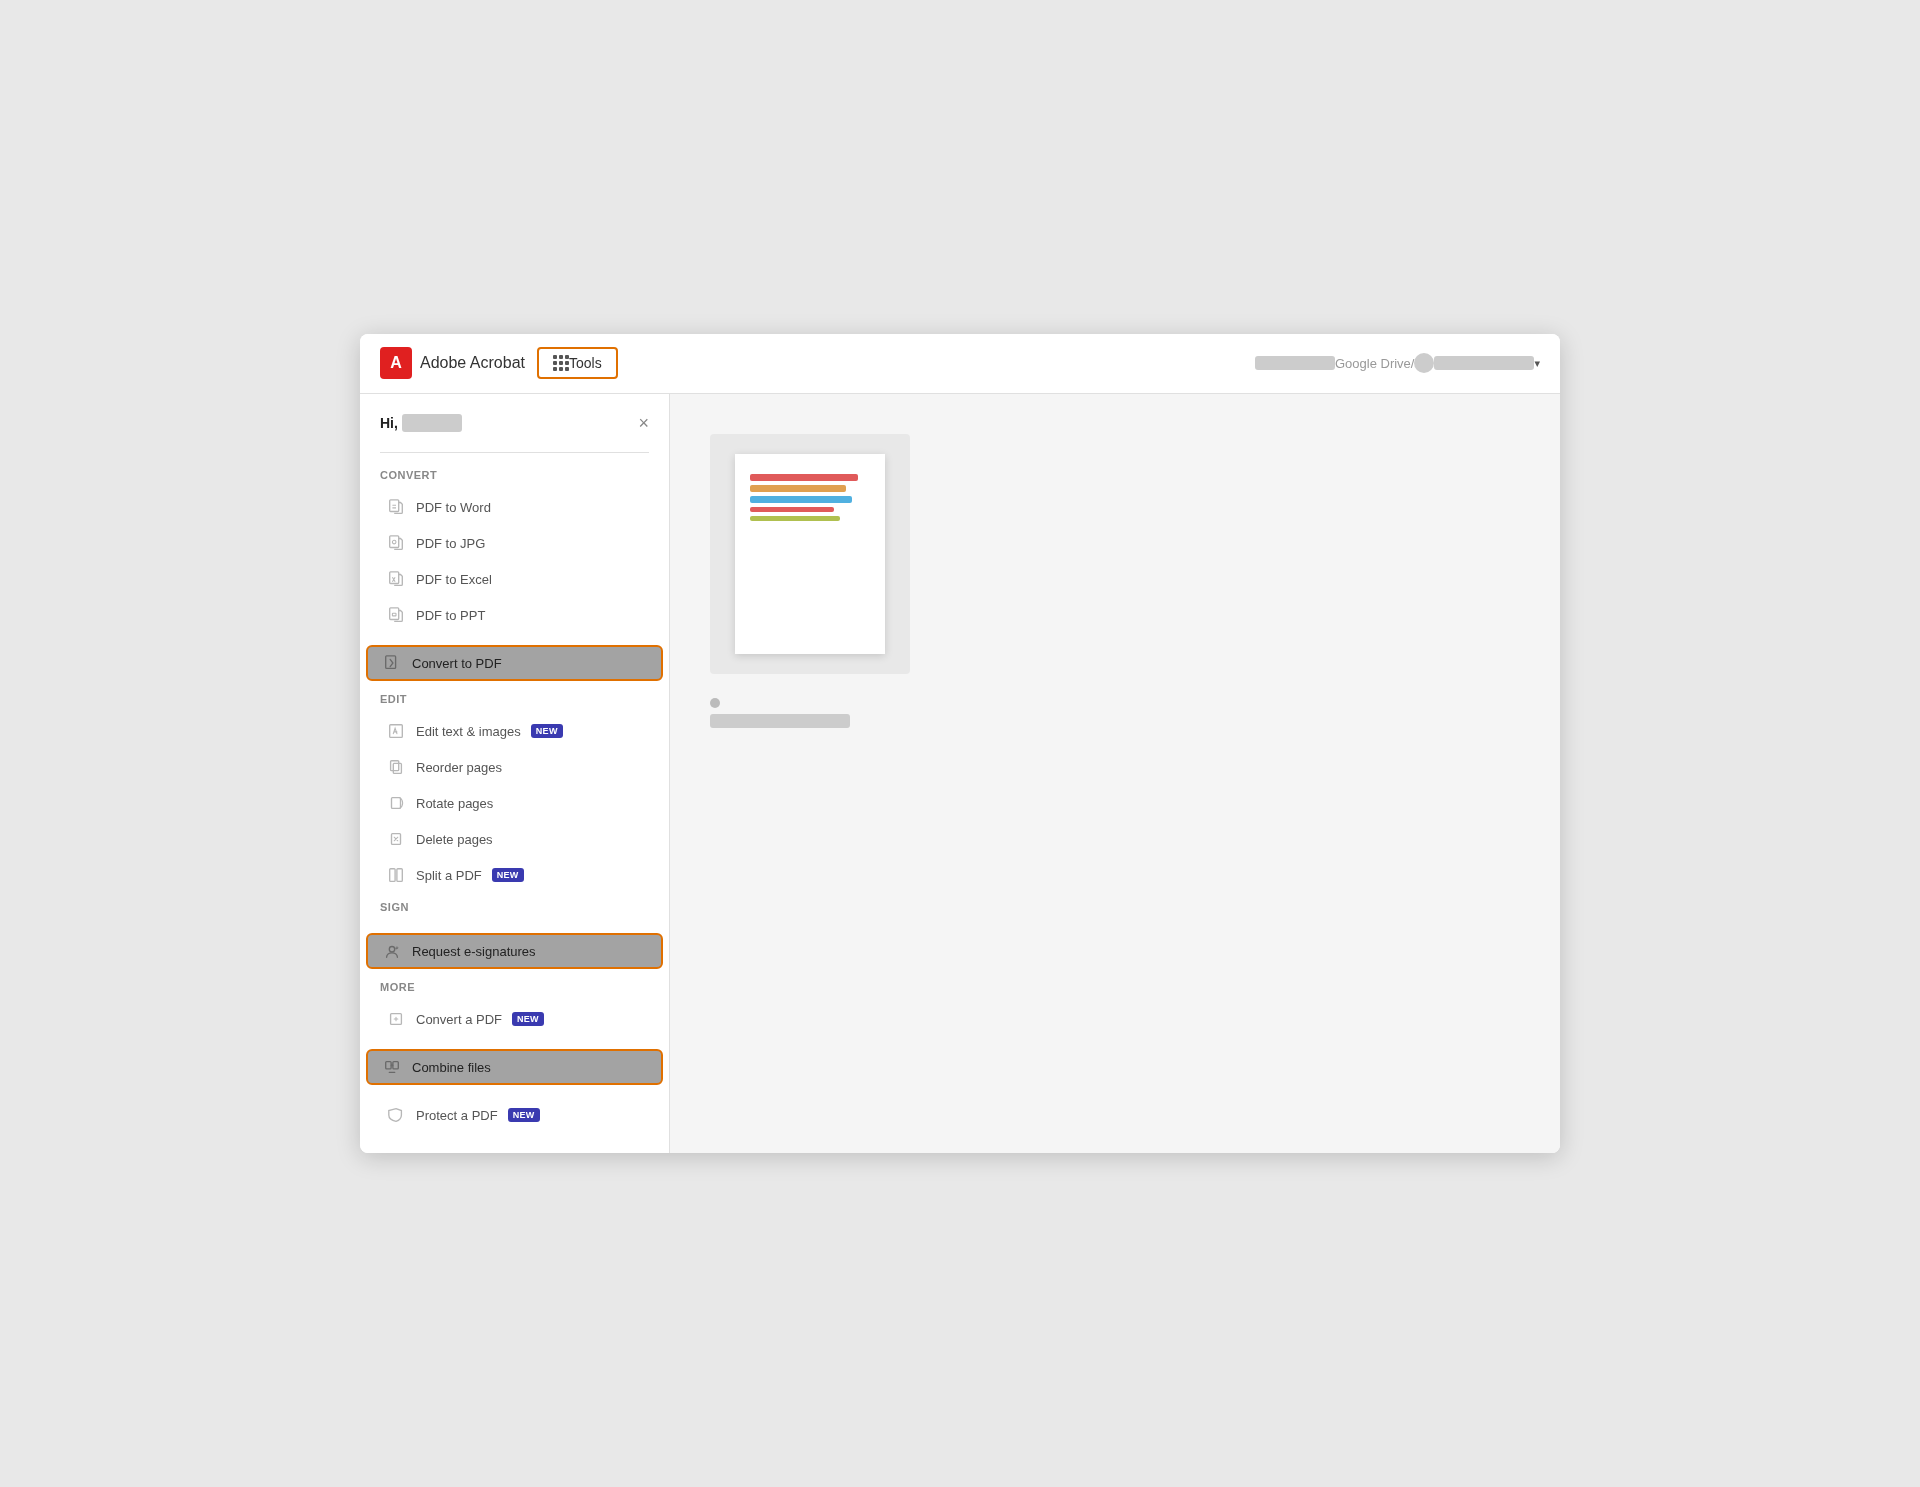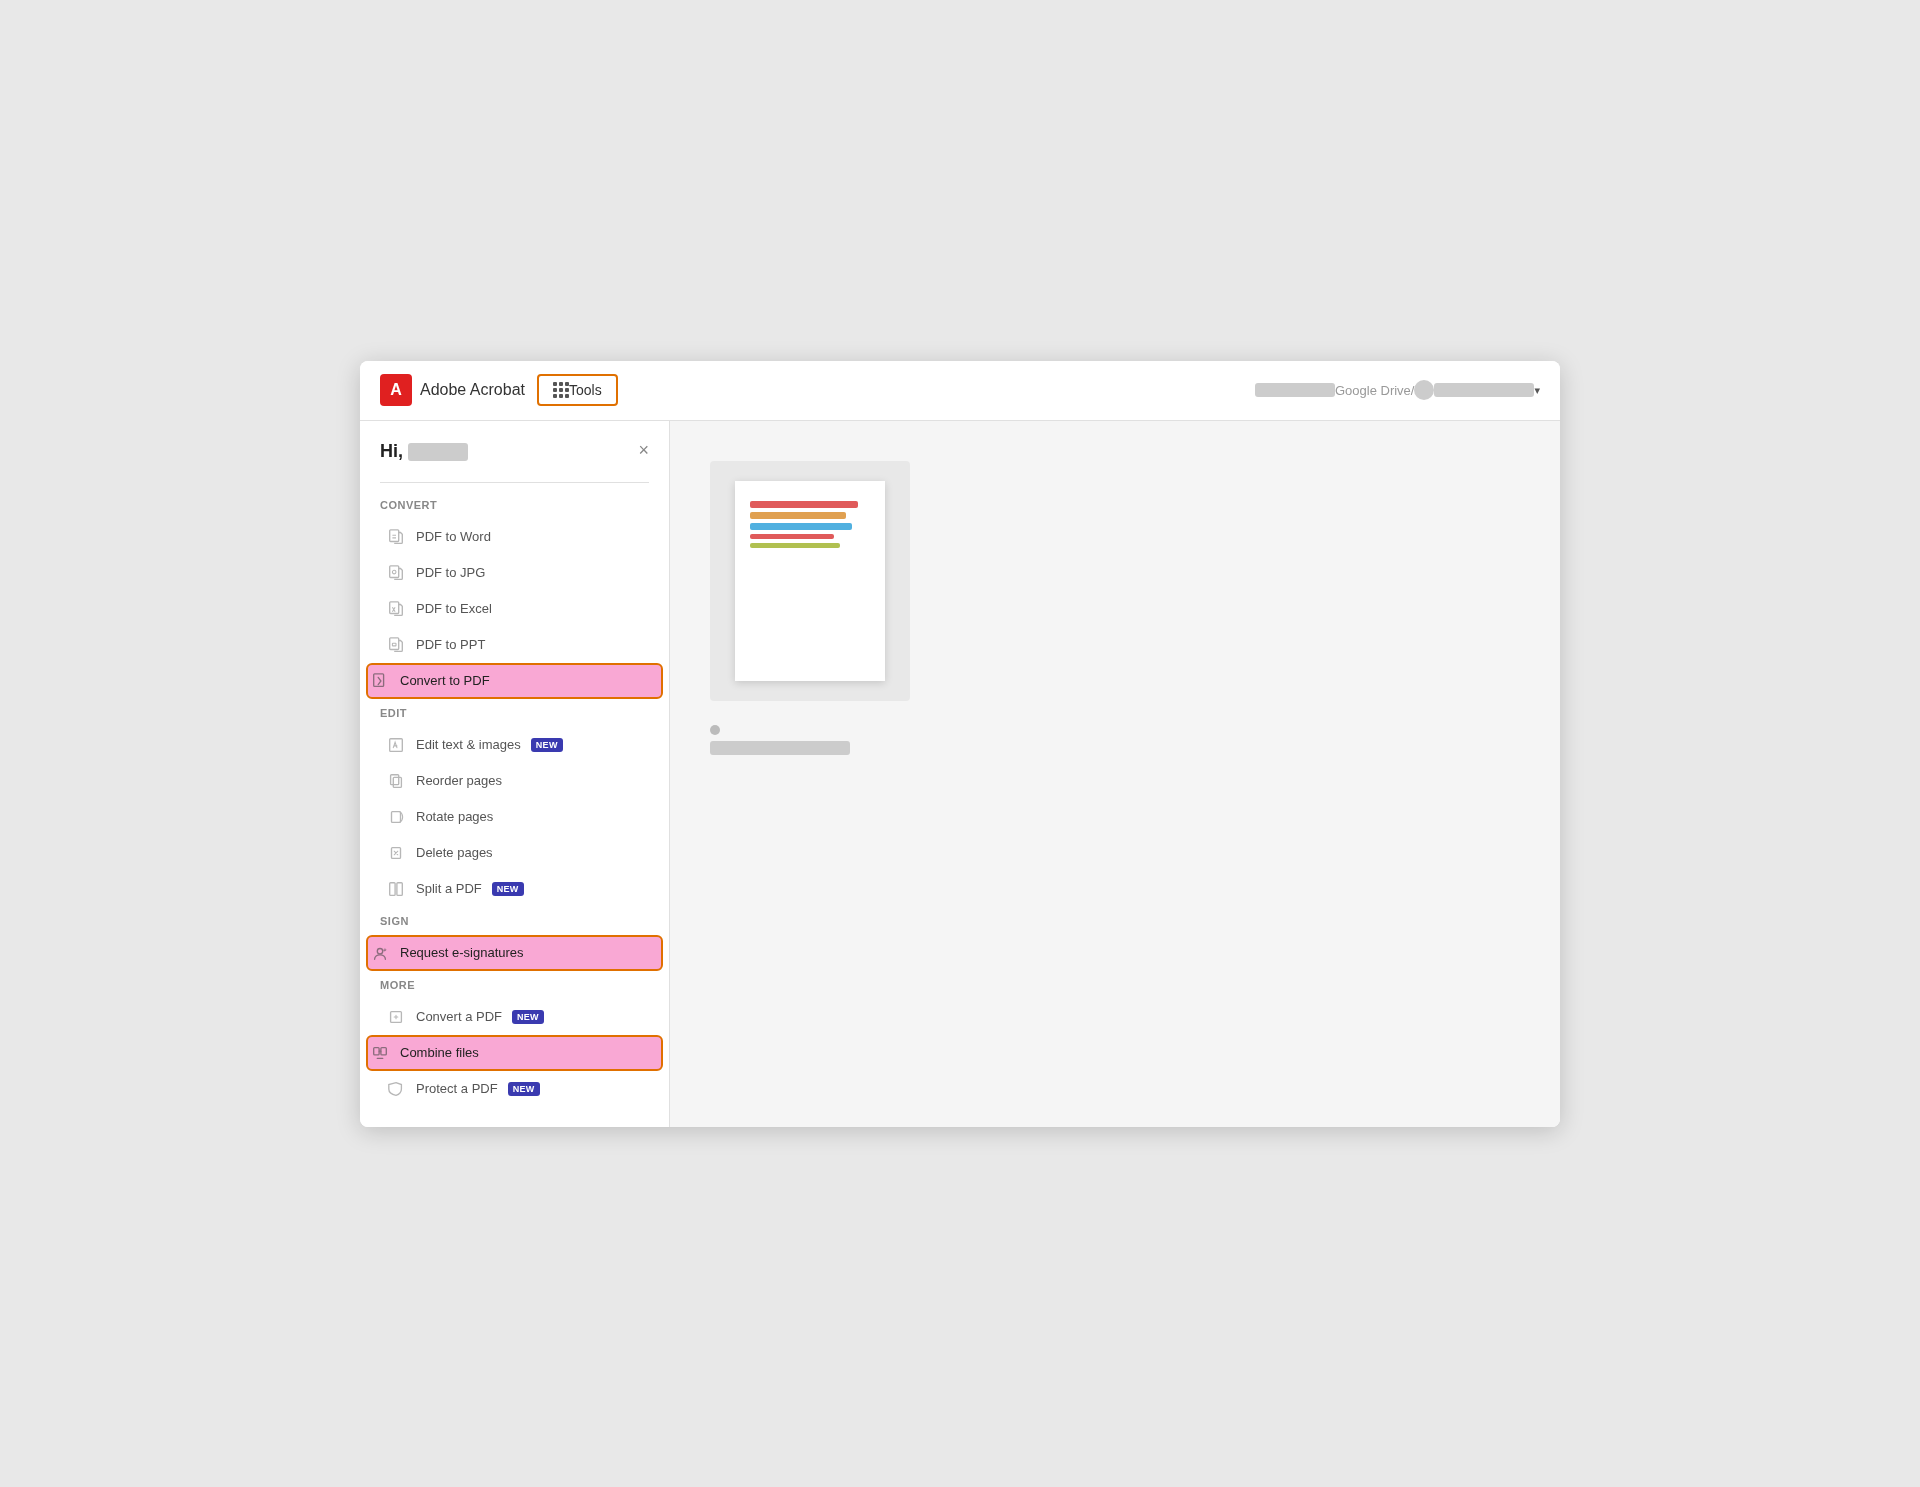--- a/index.html
+++ b/index.html
@@ -109,21 +109,21 @@
       background: #fff;
       overflow-y: auto;
     }
     .sidebar-header {
       padding: 0 20px 16px 20px;
       display: flex;
       justify-content: space-between;
       align-items: flex-start;
     }
     .greeting {
-      font-size: 18px;
+      font-size: 14px;
       font-weight: 600;
       color: #222;
     }
     .greeting-name {
       background: #ccc;
       border-radius: 3px;
       color: transparent;
       display: inline-block;
       width: 60px;
       height: 18px;
@@ -165,23 +165,23 @@
       color: #555;
       cursor: pointer;
       border-radius: 4px;
       margin: 0 6px;
     }
     .menu-item.highlighted {
       border: 2.5px solid #e07000;
       border-radius: 6px;
       color: #222;
       font-weight: 500;
-      background: #f9a8d4;
-      margin: 0 6px;
-      padding: 6px 2px;
+      background: #a3a3a3;
+      margin: 12px 6px;
+      padding: 6px 14px;
     }
     .menu-item-icon {
       width: 20px;
       height: 20px;
       display: flex;
       align-items: center;
       justify-content: center;
       color: #888;
       font-size: 14px;
       flex-shrink: 0;

